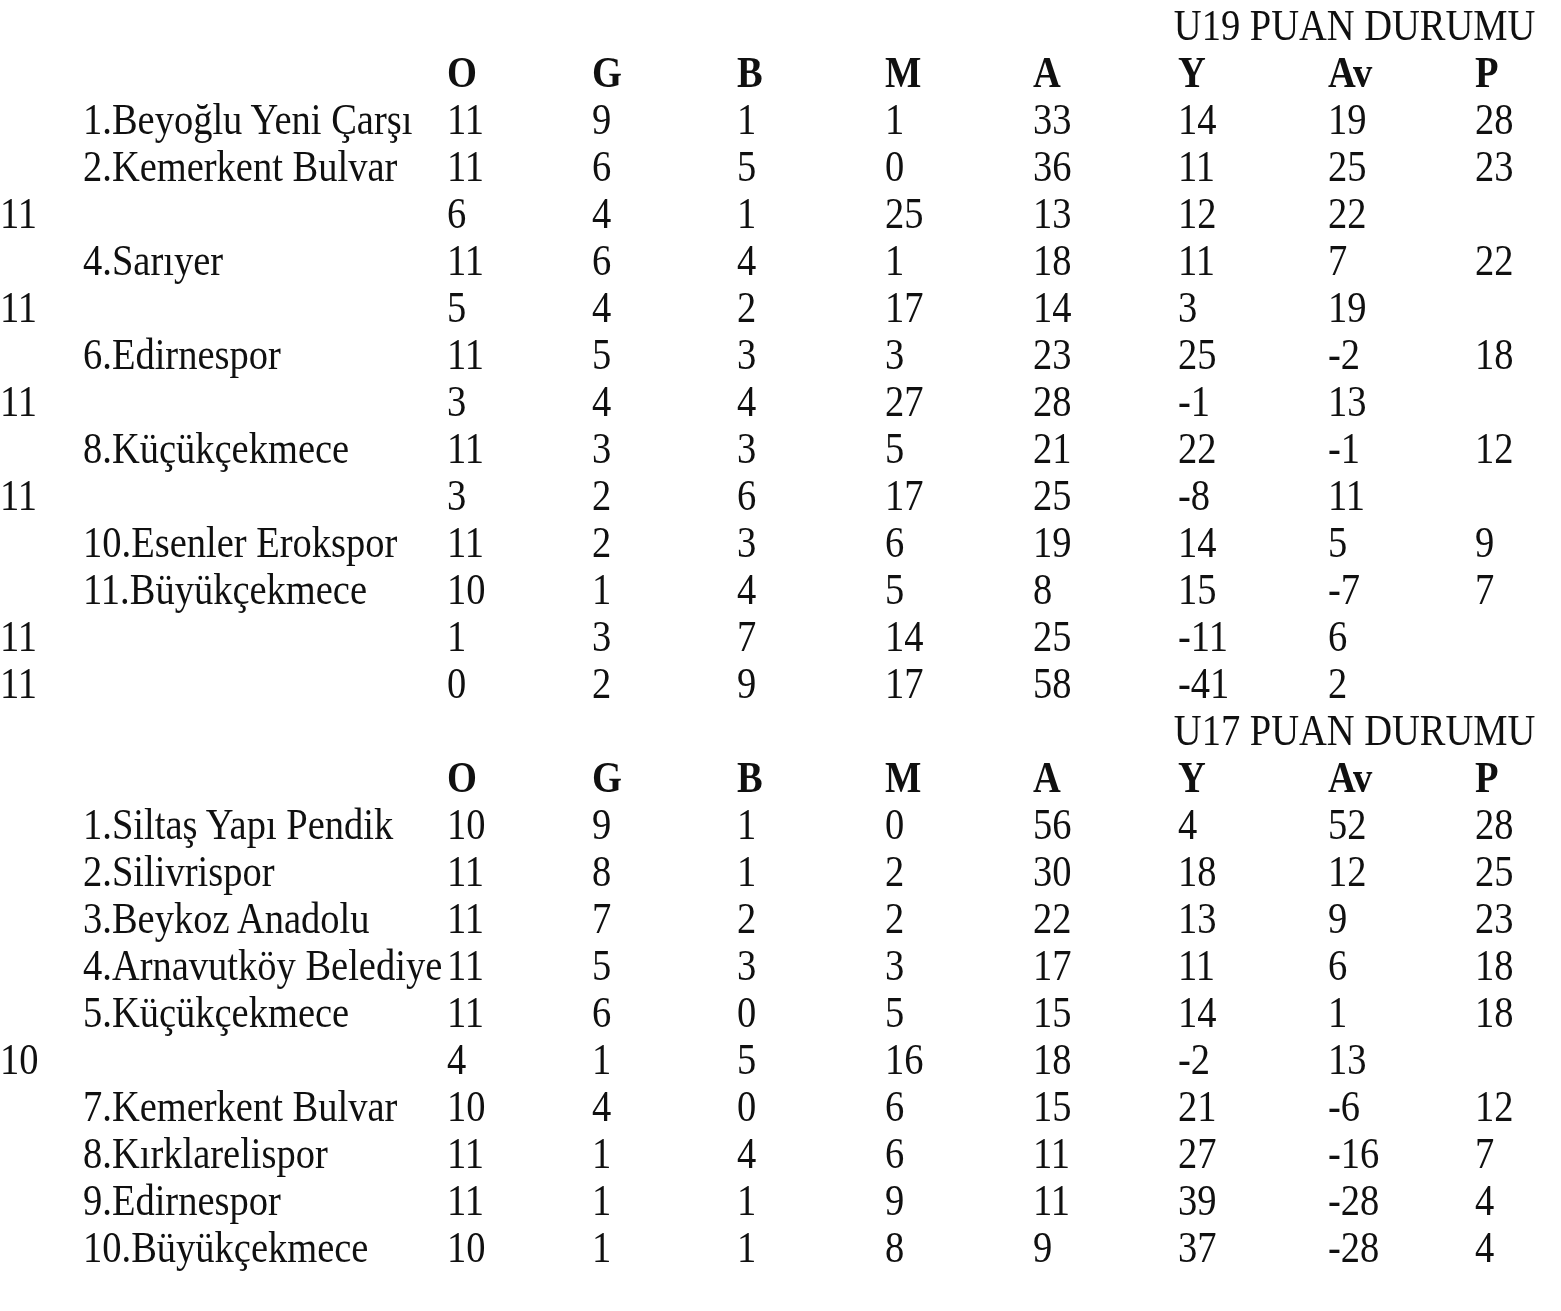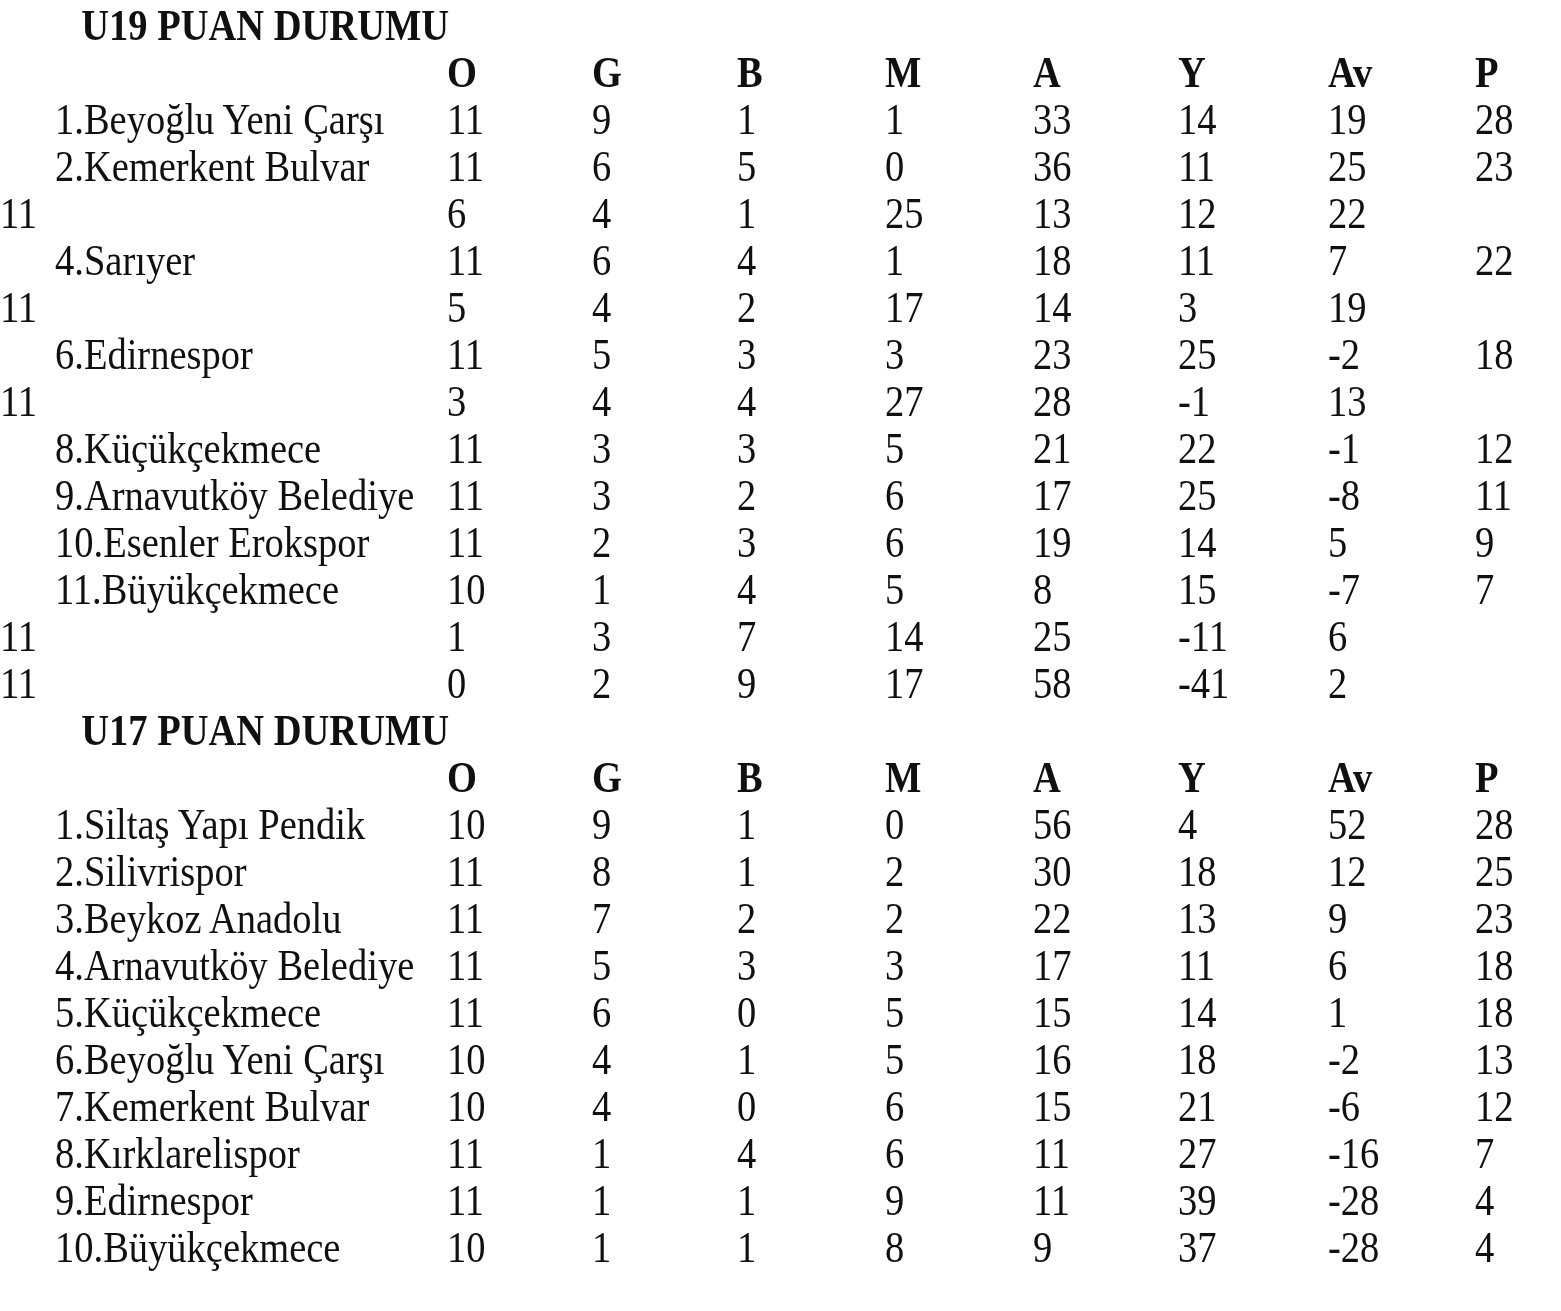--- a/index.html
+++ b/index.html
@@ -4,30 +4,30 @@
 <style>
   html,body{margin:0;padding:0;}
   body{
     width:1561px;height:1311px;background:#ffffff;overflow:hidden;
     font-family:"Liberation Serif","DejaVu Serif",serif;
     color:#101010;
   }
   .sheet{padding-top:2px;}
   .line{height:47px;line-height:47px;font-size:44px;white-space:nowrap;}
   .title{
-    text-align:left;font-weight:bold;padding-left:55px;
+    text-align:right;font-weight:normal;padding-left:55px;
   }
   .row{
     display:grid;
     grid-template-columns:447px 145px 145px 148px 148px 145px 150px 147px 86px;
     align-items:baseline;
   }
   .header{font-weight:bold;}
   .c{overflow:visible;white-space:nowrap;}
-  .c.team{padding-left:55px;}
+  .c.team{padding-left:83px;}
   .t{
     display:inline-block;
     transform:scaleX(0.875);
     transform-origin:0 50%;
     white-space:nowrap;
   }
   .ct{transform-origin:50% 50%;}
 </style>
 </head>
 <body>
@@ -127,21 +127,20 @@
           <div class="c"><span class="t">11</span></div>
           <div class="c"><span class="t">3</span></div>
           <div class="c"><span class="t">3</span></div>
           <div class="c"><span class="t">5</span></div>
           <div class="c"><span class="t">21</span></div>
           <div class="c"><span class="t">22</span></div>
           <div class="c"><span class="t">-1</span></div>
           <div class="c"><span class="t">12</span></div>
         </div>
         <div class="line row">
-          <div class="c team"><span class="t">9.Arnavutköy Belediye</span></div>
           <div class="c"><span class="t">11</span></div>
           <div class="c"><span class="t">3</span></div>
           <div class="c"><span class="t">2</span></div>
           <div class="c"><span class="t">6</span></div>
           <div class="c"><span class="t">17</span></div>
           <div class="c"><span class="t">25</span></div>
           <div class="c"><span class="t">-8</span></div>
           <div class="c"><span class="t">11</span></div>
         </div>
         <div class="line row">
@@ -252,21 +251,20 @@
           <div class="c"><span class="t">11</span></div>
           <div class="c"><span class="t">6</span></div>
           <div class="c"><span class="t">0</span></div>
           <div class="c"><span class="t">5</span></div>
           <div class="c"><span class="t">15</span></div>
           <div class="c"><span class="t">14</span></div>
           <div class="c"><span class="t">1</span></div>
           <div class="c"><span class="t">18</span></div>
         </div>
         <div class="line row">
-          <div class="c team"><span class="t">6.Beyoğlu Yeni Çarşı</span></div>
           <div class="c"><span class="t">10</span></div>
           <div class="c"><span class="t">4</span></div>
           <div class="c"><span class="t">1</span></div>
           <div class="c"><span class="t">5</span></div>
           <div class="c"><span class="t">16</span></div>
           <div class="c"><span class="t">18</span></div>
           <div class="c"><span class="t">-2</span></div>
           <div class="c"><span class="t">13</span></div>
         </div>
         <div class="line row">

